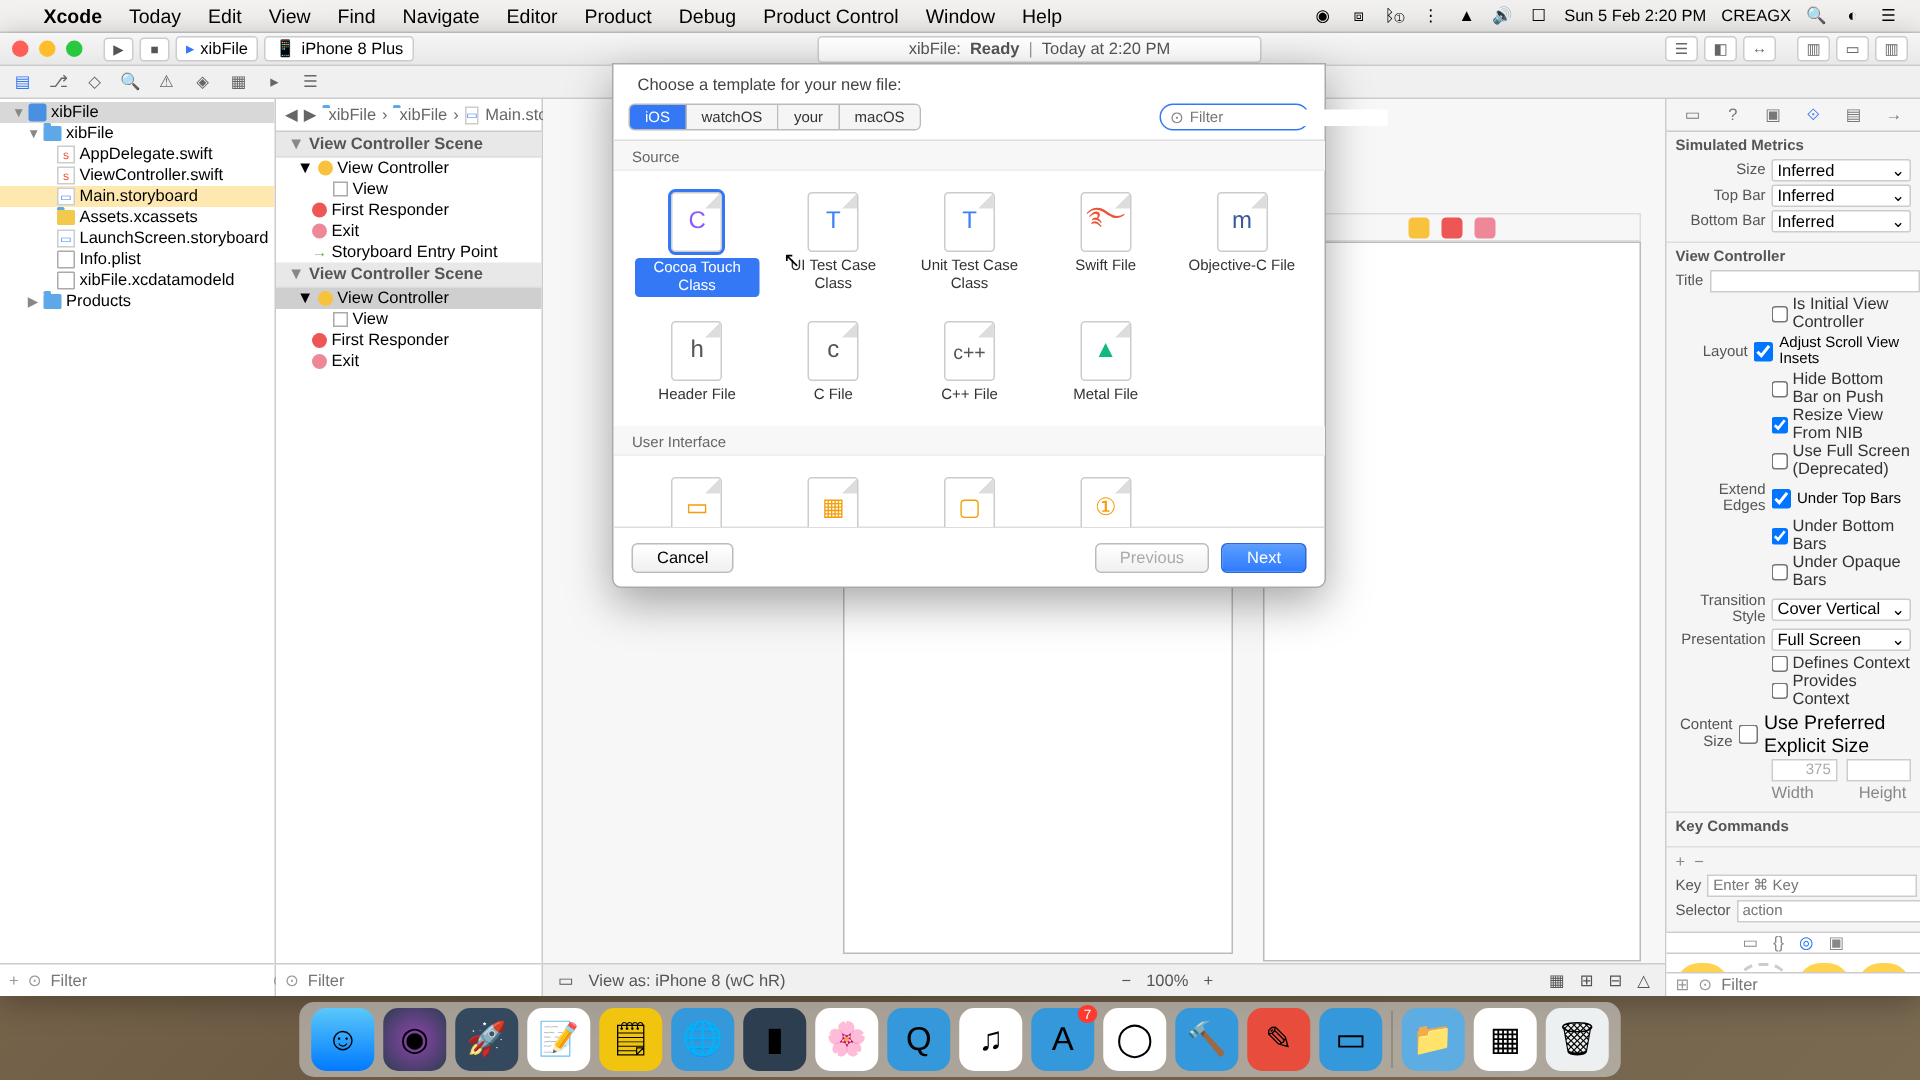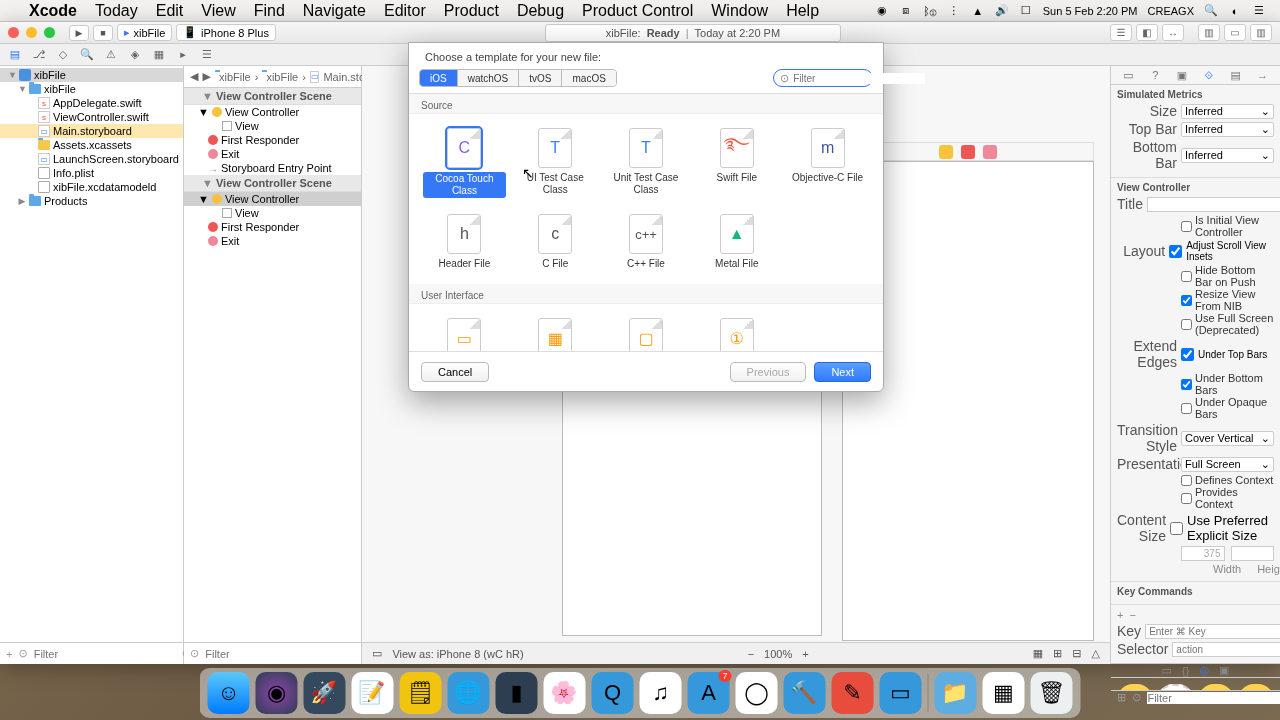--- a/index.html
+++ b/index.html
@@ -1,21 +1,21 @@
 <!DOCTYPE html>
 <html><head>
 <meta charset="utf-8">
 <style>
 * { margin: 0; padding: 0; box-sizing: border-box; font-family: -apple-system, "Helvetica Neue", Arial, sans-serif; font-size: 11px; }
 body { width: 1280px; height: 720px; background: linear-gradient(135deg,#8b7355 0%,#6b5a44 50%,#7a6a52 100%); overflow: hidden; position: relative; }
 
 
 .menubar { height: 22px; background: rgba(248,248,248,0.95); display: flex; align-items: center; padding: 0 8px; border-bottom: 1px solid #ccc; }
 .menubar .apple { font-size: 14px; margin-right: 12px; }
-.menubar .menu-item { padding: 0 9px; font-size: 16px; cursor: default; }
+.menubar .menu-item { padding: 0 9px; font-size: 13px; cursor: default; }
 .menubar .app-name { font-weight: 600; }
 .menubar .spacer { flex: 1; }
 .menubar .status { font-size: 12px; padding: 0 6px; display: flex; align-items: center; gap: 10px; }
 .menubar .mb-icon { width: 14px; height: 14px; display:inline-flex; align-items:center; justify-content:center; }
 
 
 .window { position: absolute; top: 22px; left: 0; right: 0; height: 642px; background: #ececec; display: flex; flex-direction: column; box-shadow: 0 4px 20px rgba(0,0,0,0.3); }
 .titlebar { height: 22px; background: linear-gradient(#f6f6f6,#e8e8e8); display: flex; align-items: center; padding: 0 8px; border-bottom: 1px solid #ccc; gap:4px;}
 .traffic { display: flex; gap: 7px; margin-right: 10px; }
 .traffic span { width: 11px; height: 11px; border-radius: 50%; display: block; }
@@ -38,21 +38,21 @@
 .nav-row.headsel { background:#d8d8d8;}
 .nav-footer { height:22px; border-top:1px solid #ccc; display:flex; align-items:center; padding:0 6px; gap:6px; color:#999;}
 .file-icon { width:12px; height:12px; background:#fff; border:1px solid #aaa; border-radius:1px; display:inline-block;}
 .folder-icon { width:12px; height:10px; background:#5ea7e8; border-radius:1px; display:inline-block; position:relative;}
 .folder-icon::before { content:''; position:absolute; top:-2px; left:0; width:5px; height:2px; background:#5ea7e8; border-radius:1px 1px 0 0;}
 .swift-icon { width:12px; height:12px; background:#fff; border:1px solid #ccc; display:inline-flex; align-items:center; justify-content:center; color:#f05138; font-size:8px;}
 .sb-icon { width:12px; height:12px; background:#fff; border:1px solid #ccc; display:inline-flex; align-items:center; justify-content:center; color:#3b82f6; font-size:8px;}
 
 .outline { width: 178px; background: #fff; border-right: 1px solid #ccc; display:flex; flex-direction:column;}
 .outline .nav-footer input { border:none; outline:none; font-size:11px; width:100px;}
-.scene-head { background: #e8e8e8; padding: 2px 18px; font-size:10px; font-weight:600; color:#555; border-bottom:1px solid #ddd;}
+.scene-head { background: #e8e8e8; padding: 2px 8px; font-size:10px; font-weight:600; color:#555; border-bottom:1px solid #ddd;}
 .outline-body { flex:1; }
 .o-row { padding:1px 4px; display:flex; align-items:center; gap:3px;}
 .o-row.sel { background:#cfcfcf; }
 .yellow-dot { width:10px; height:10px; border-radius:50%; background:#f9c23c; display:inline-block;}
 .red-dot { width:10px; height:10px; border-radius:50%; background:#e55; display:inline-block;}
 .green-arrow { color:#6aa84f; font-size:10px;}
 
 .canvas { flex: 1; background: #f7f7f7; position: relative; overflow:hidden;}
 .canvas-inner { position:absolute; left:200px; top:10px; width:260px; height:560px; border:1px solid #bbb; background:#fff;}
 .canvas-inner2 { position:absolute; left:480px; top:95px; width:252px; height:480px; border:1px solid #bbb; background:#fff;}
@@ -60,21 +60,21 @@
 .tb-strip span { width:14px; height:14px; border-radius:3px;}
 .canvas-footer { position:absolute; bottom:0; left:0; right:0; height:22px; background:#f0f0f0; border-top:1px solid #ccc; display:flex; align-items:center; padding:0 10px; gap:10px; font-size:11px; color:#555;}
 
 .inspector { width: 170px; background: #f5f5f5; border-left: 1px solid #ccc; display:flex; flex-direction:column;}
 .insp-tabs { height:22px; border-bottom:1px solid #ccc; display:flex; align-items:center; justify-content:space-around; padding:0 4px; color:#777;}
 .insp-tabs span { width:14px; height:14px; display:flex; align-items:center; justify-content:center;}
 .insp-tabs span.active { color:#3478f6;}
 .insp-section { padding: 4px 6px; border-bottom:1px solid #ddd;}
 .insp-head { font-size:10px; font-weight:600; color:#555; margin-bottom:3px;}
 .insp-row { display:flex; align-items:center; margin:2px 0; gap:4px;}
-.insp-label { width:60px; text-align:right; font-size:14px; color:#555;}
+.insp-label { width:60px; text-align:right; font-size:10px; color:#555;}
 .insp-select { flex:1; height:15px; background:#fff; border:1px solid #ccc; border-radius:2px; font-size:10px; padding:0 3px; display:flex; align-items:center; justify-content:space-between;}
 .insp-check { display:flex; align-items:center; gap:3px; font-size:10px; color:#333; margin-left:64px;}
 .insp-check input { width:11px; height:11px;}
 .insp-input { flex:1; height:15px; border:1px solid #ccc; background:#fff; font-size:10px; padding:0 3px;}
 .library { flex:1; background:#fff; border-top:1px solid #ccc; display:flex; flex-direction:column; min-height:0;}
 .lib-tabs { height:20px; border-bottom:1px solid #ccc; display:flex; justify-content:center; gap:10px; align-items:center; color:#888;}
 .lib-grid { flex:1; display:grid; grid-template-columns:repeat(4,1fr); gap:4px; padding:6px; overflow:hidden;}
 .lib-cell { aspect-ratio:1; background:#ffd34d; border-radius:16px; display:flex; align-items:center; justify-content:center; font-size:14px; color:#fff;}
 .lib-footer { height:22px; border-top:1px solid #ccc; display:flex; align-items:center; padding:0 6px; color:#999; gap:6px;}
 .plus-minus { display:flex; gap:6px; font-size:12px; color:#888;}
@@ -432,21 +432,21 @@
           </div>
         <div class="insp-row">
             <span class="insp-label">Content Size</span>
             <input type="checkbox" style="">
             <span style="font-size:13px">Use Preferred Explicit Size</span>
           </div>
         <div class="insp-row" style="margin-left:64px;gap:6px">
             <input class="insp-input" style="width: 40px; text-align: right; color: rgb(170, 170, 170);" disabled="" value="375">
             <input class="insp-input" style="width: 40px; color: rgb(170, 170, 170);" disabled="">
           </div>
-        <div class="insp-row" style="margin-left:96px;gap:16px;font-size:9px;color:#888">
+        <div class="insp-row" style="margin-left:64px;gap:30px;font-size:9px;color:#888">
             <span>Width</span>
             <span>Height</span>
           </div>
       </div>
       <div class="insp-section">
         <div class="insp-head">Key Commands</div>
       </div>
       <div style="padding:4px 6px">
         <div class="plus-minus">
             <span>+</span>
@@ -484,21 +484,21 @@
     </div>
   </div>
 </div>
 
 <div class="sheet">
   <div class="sheet-head">Choose a template for your new file:</div>
   <div class="sheet-tabs">
     <div class="seg">
       <span class="active">iOS</span>
       <span>watchOS</span>
-      <span>tvOS</span>
+      <span>your</span>
       <span>macOS</span>
     </div>
     <div class="sheet-filter">
       <span style="color:#888">⊙</span>
       <input placeholder="Filter" style="">
     </div>
   </div>
   <div class="sheet-body">
     <div class="sheet-section">Source</div>
     <div class="template-grid">

